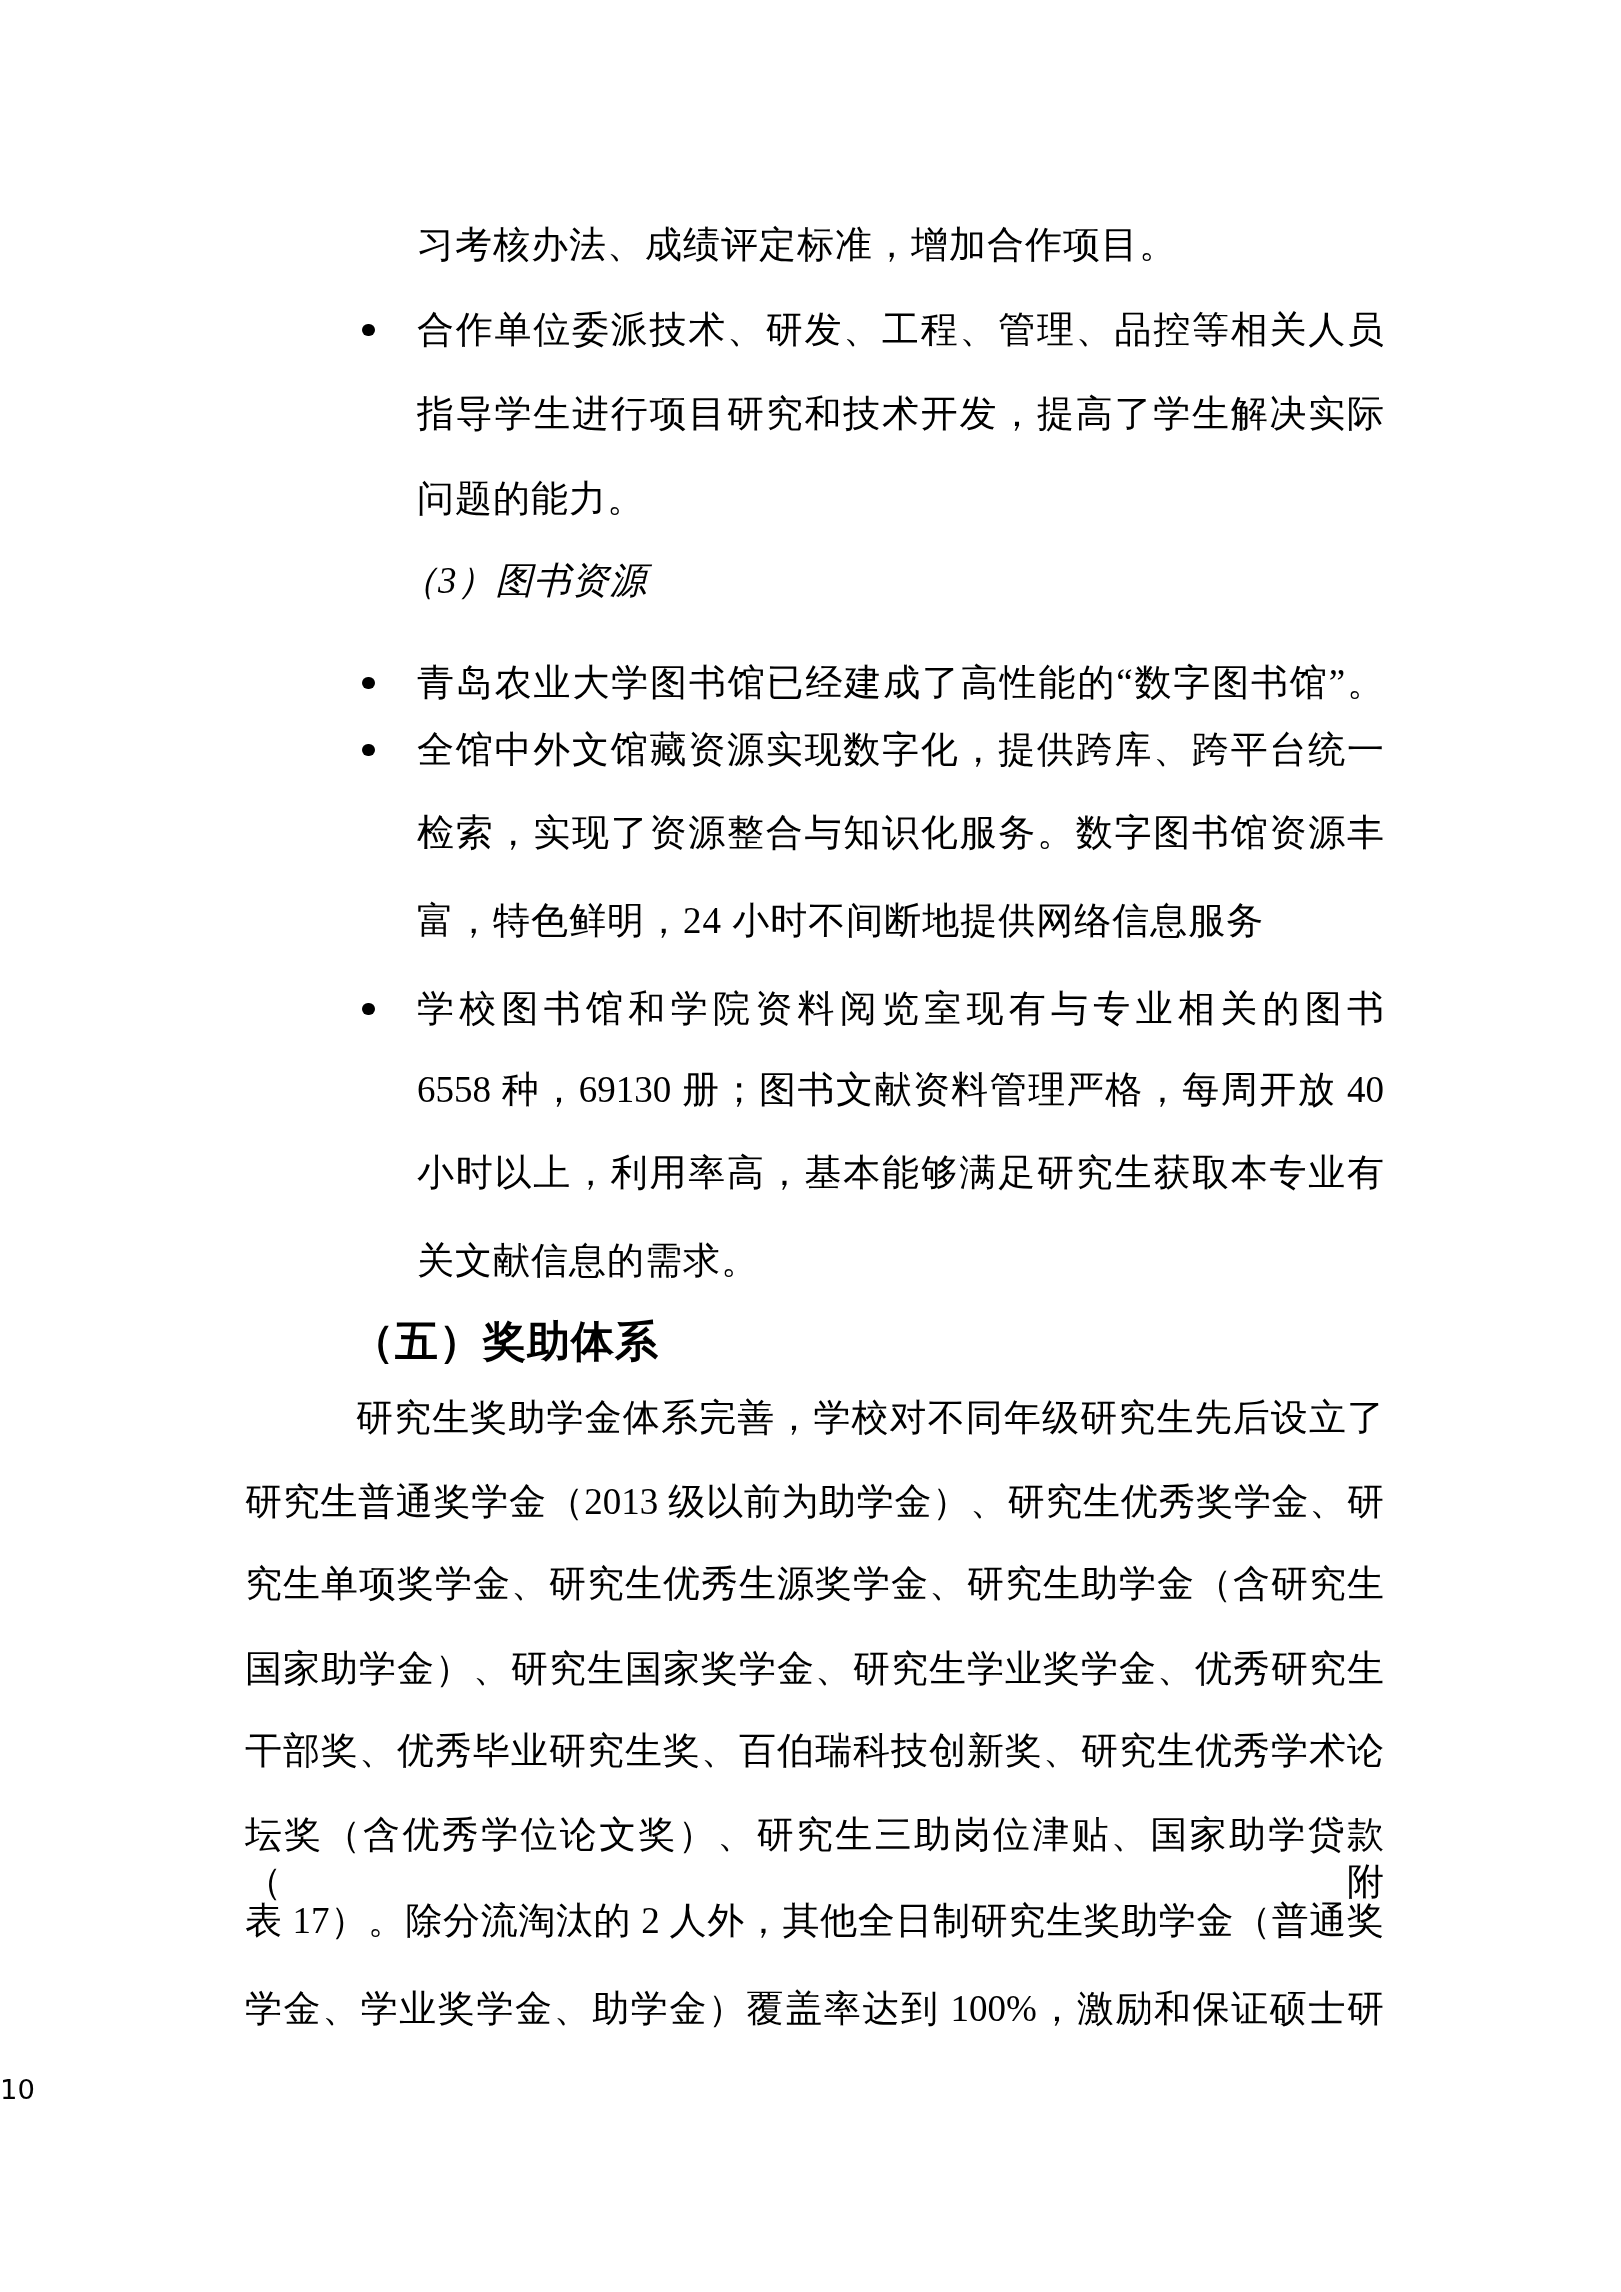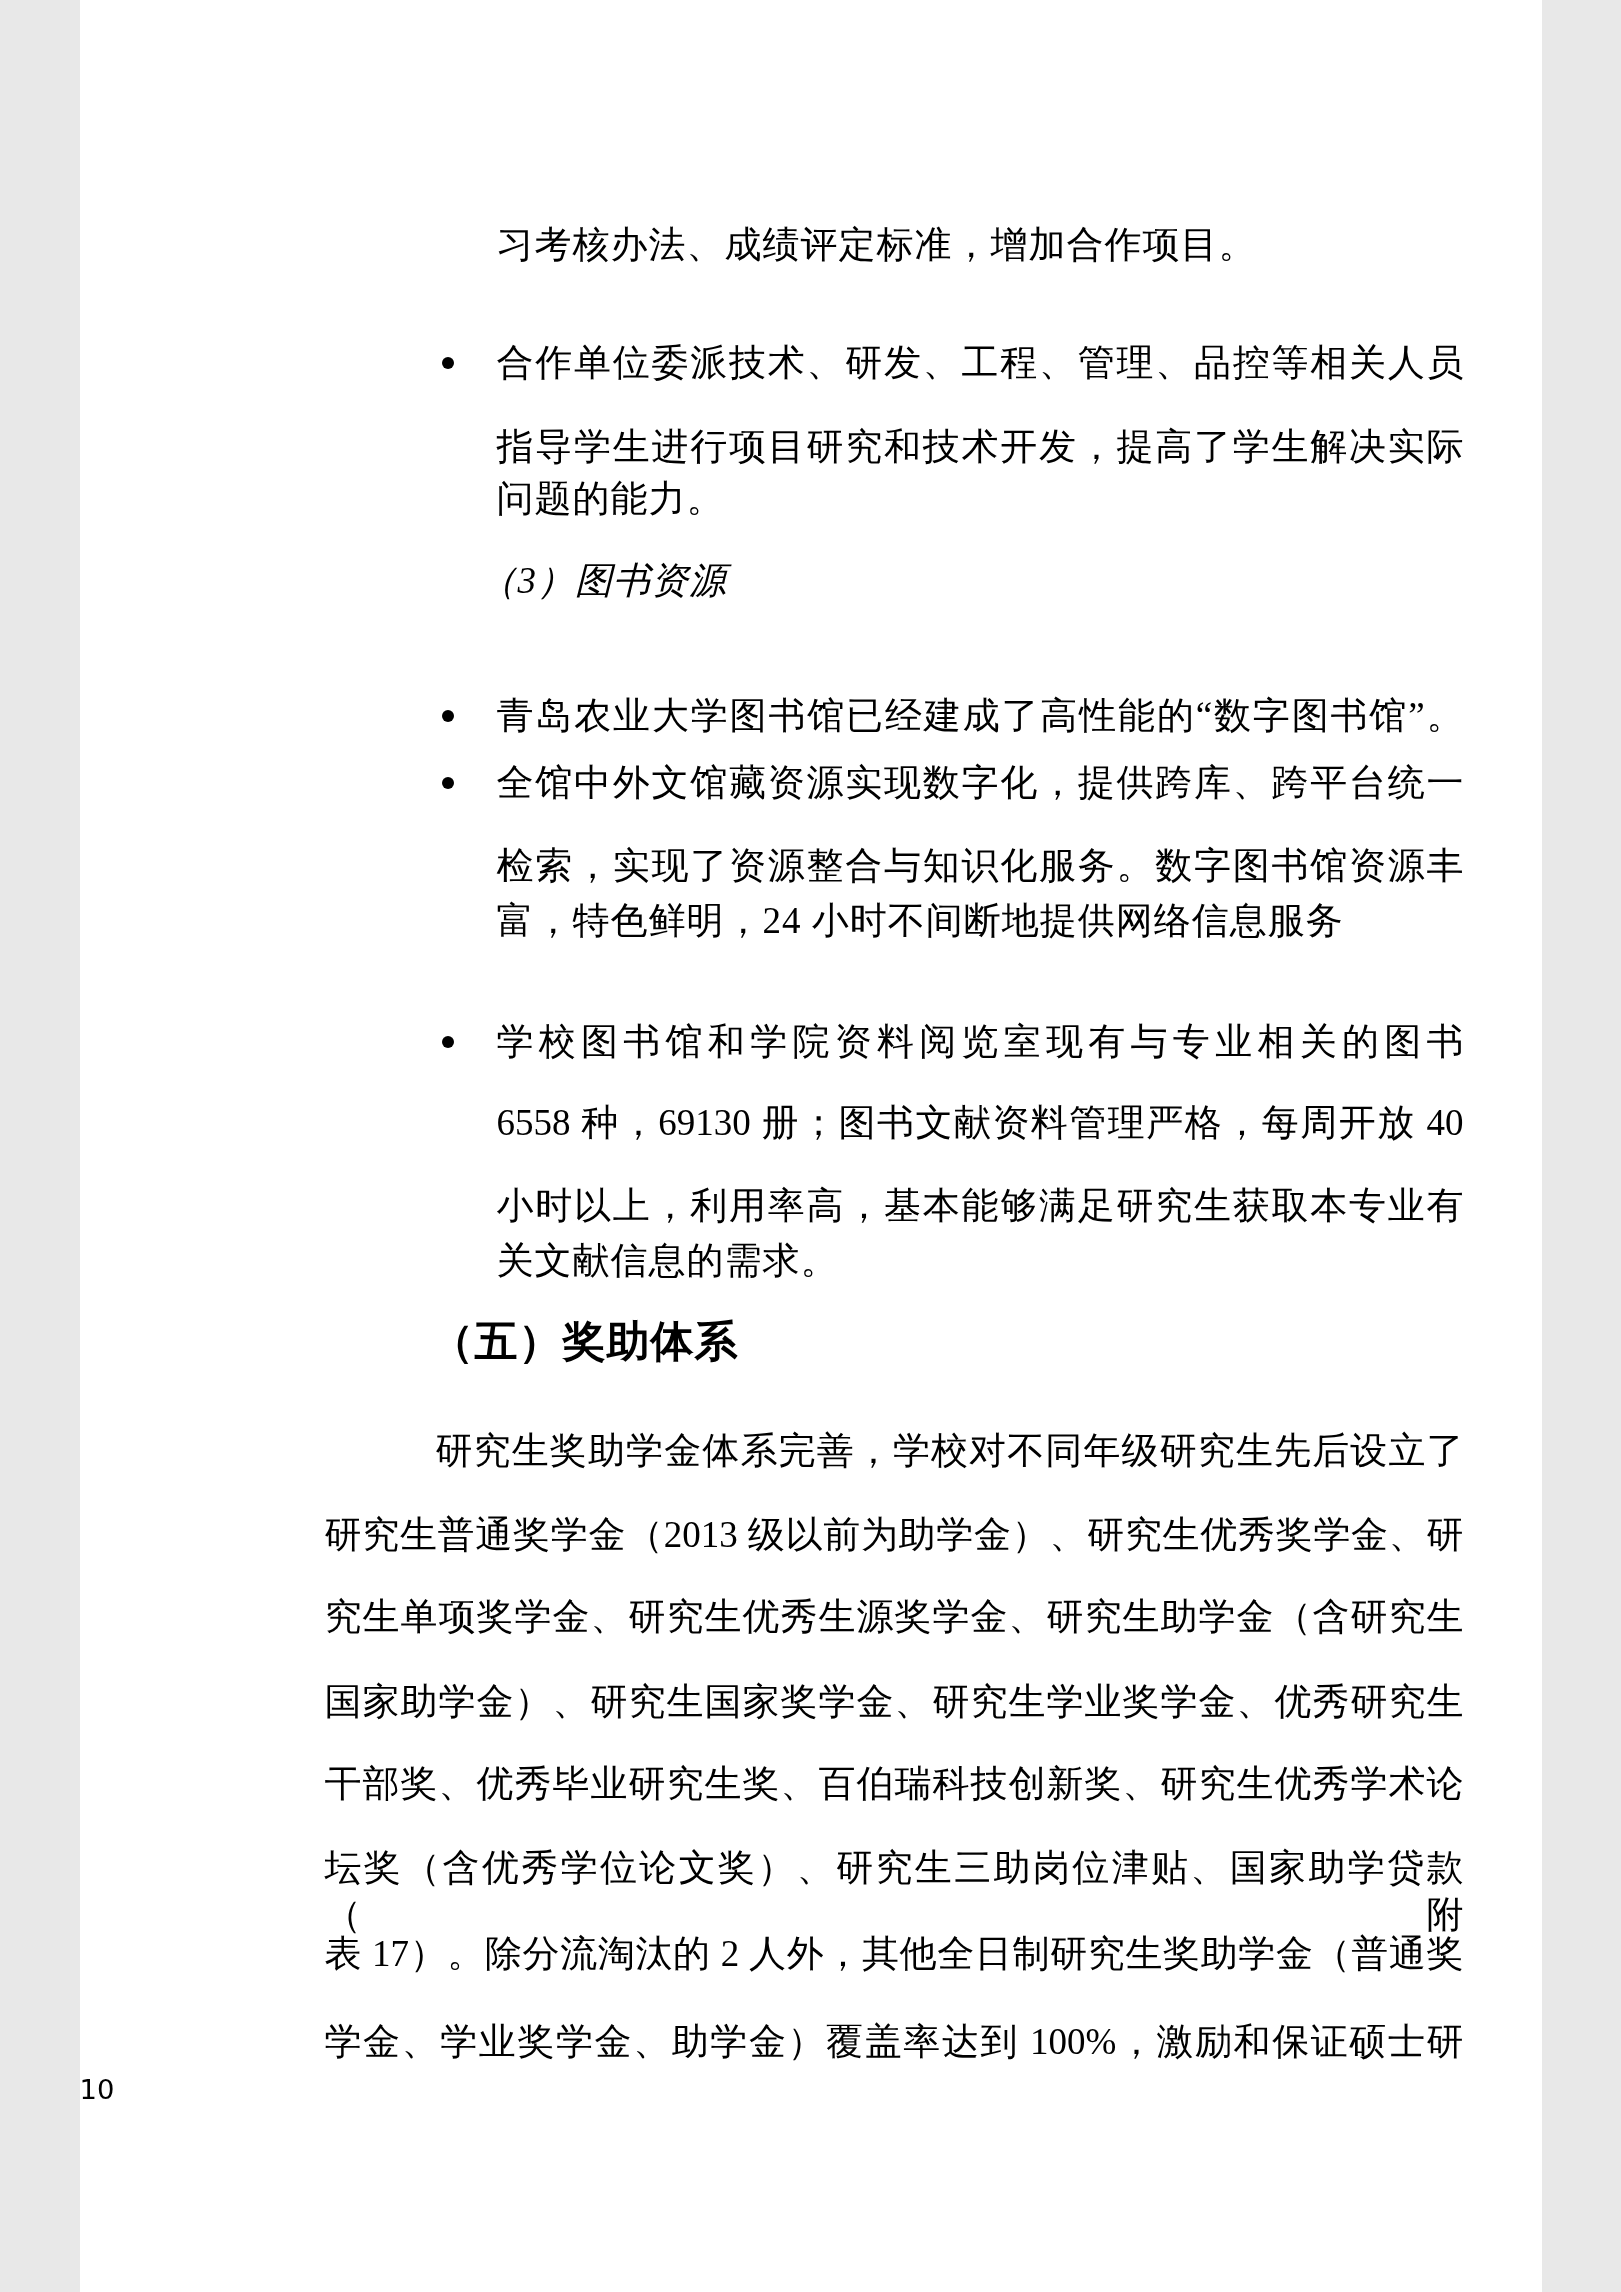--- a/index.html
+++ b/index.html
@@ -1,38 +1,38 @@
 <!DOCTYPE html>
 <html><head>
 <meta charset="utf-8">
 <style>
   html,body{margin:0;padding:0;background:#e8e8e8;}
   .page{
     position:relative;
-    width:1462px;height:2293px;
+    width:1621px;height:2293px;
     margin:0 auto;
     background:#ffffff;
     font-family:"Liberation Serif","DejaVu Serif",serif;
     color:#000000;
     overflow:hidden;
   }
   .ln{
     position:absolute;
     font-size:37px;
     line-height:47px;
     color:#000;
   }
   
   .at-body{left:245px;width:1139px;}
   .at-item{left:417px;width:967px;}
   .at-para{left:356px;width:1028px;}
   .at-sub{left:400px;font-style:italic;}
   .at-head{left:351px;text-align:right;}
   
-  .fill{text-align:justify;text-align-last:justify;margin-top:33px;}
+  .fill{text-align:justify;text-align-last:justify;}
   .nofill{white-space:nowrap;letter-spacing:1px;}
   .heading{
     font-size:43px;
     font-weight:bold;
     line-height:55px;
     letter-spacing:1px;
   }
   .dot{
     position:absolute;
     left:-55px;top:17.6px;

